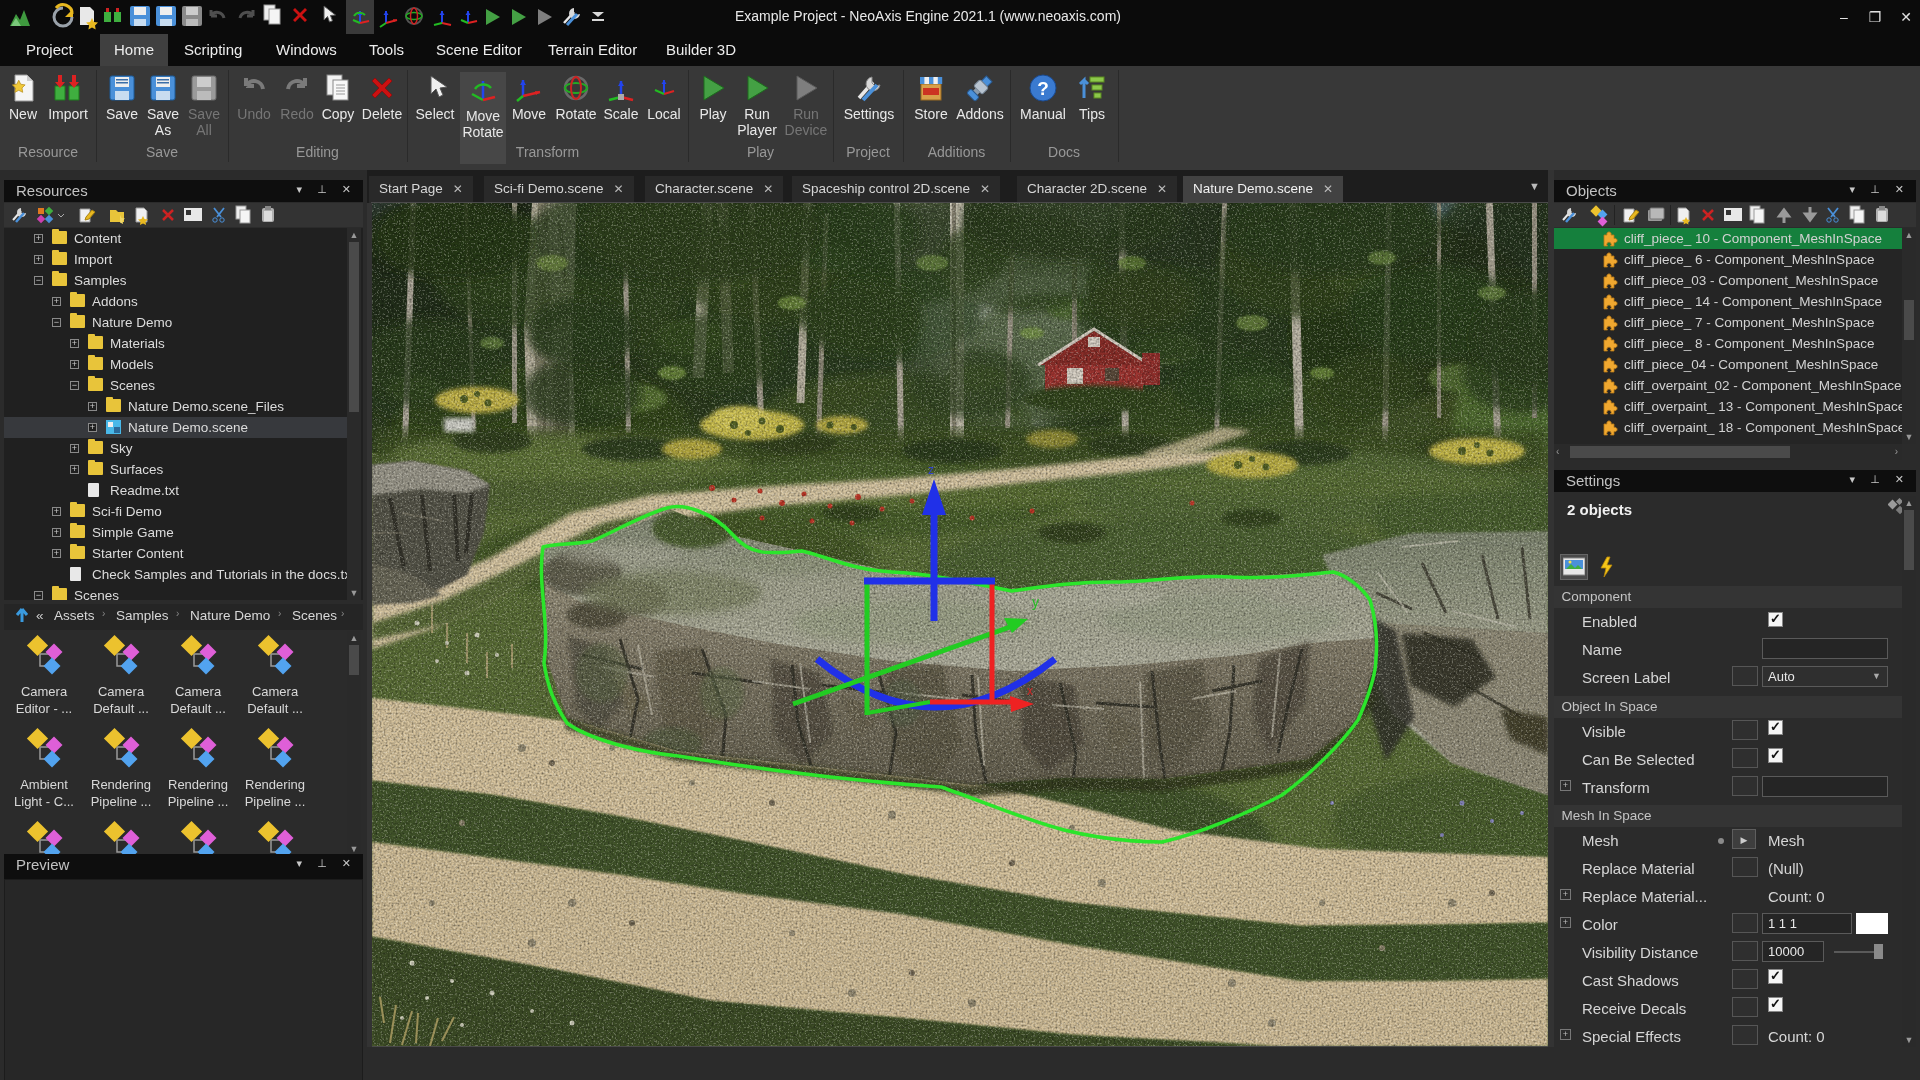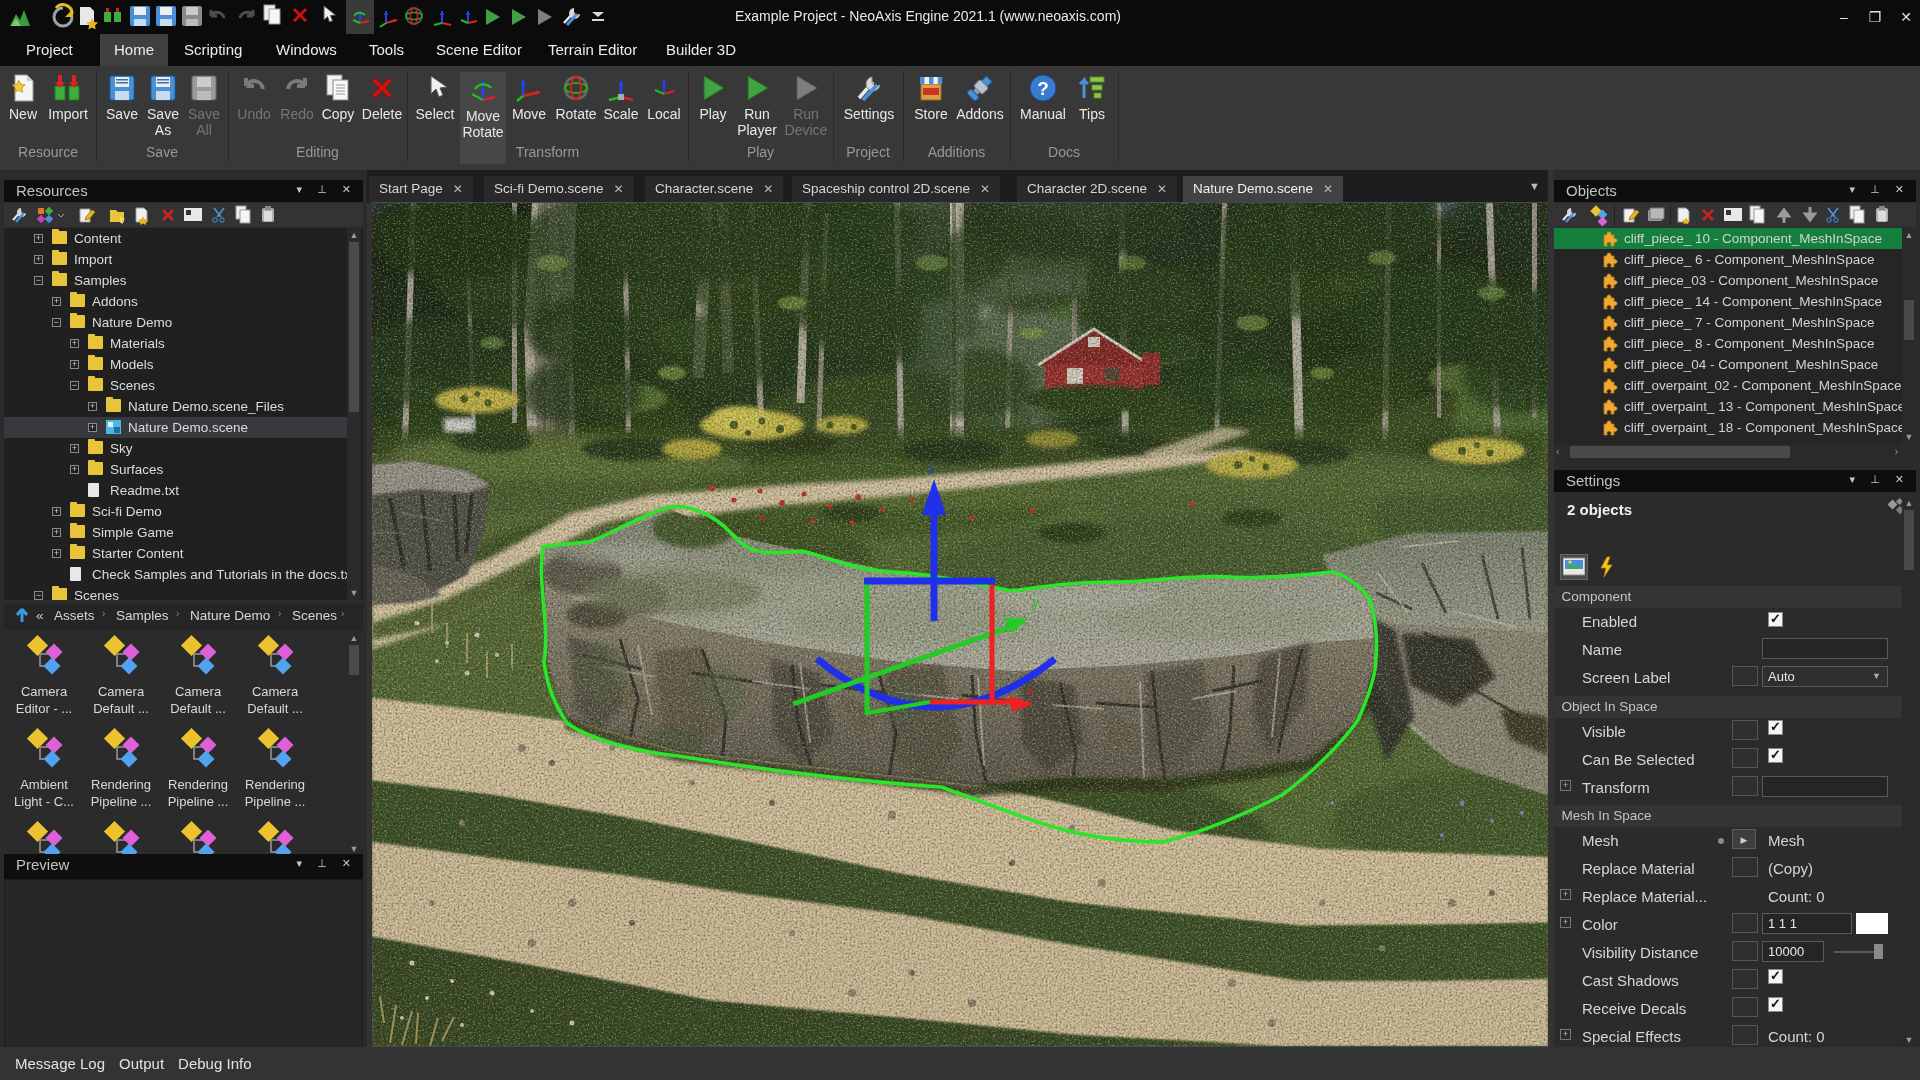--- a/index.html
+++ b/index.html
@@ -1293,21 +1293,21 @@
       <div class="slbl" style="top:309px;">Transform</div>
         <div class="sbox" style="left:178px;top:306px;"></div>
         <div class="sinput" style="left:208px;top:306px;width:126px;"></div>
       <div class="sect" style="top:335px;">&nbsp;&nbsp;Mesh In Space</div>
       <div class="slbl" style="top:362px;">Mesh</div>
         <div style="position:absolute;left:164px;top:368px;width:6px;height:6px;border-radius:3px;background:#8a8a8a;"></div>
         <div style="position:absolute;left:178px;top:359px;width:24px;height:20px;background:#3e3e3e;border:1px solid #5e5e5e;color:#ccc;font-size:9px;text-align:center;line-height:20px;">▶</div>
         <div class="slbl" style="left:214px;top:362px;">Mesh</div>
       <div class="slbl" style="top:390px;">Replace Material</div>
         <div class="sbox" style="left:178px;top:387px;"></div>
-        <div class="slbl" style="left:214px;top:390px;">(Copy)</div>
+        <div class="slbl" style="left:214px;top:390px;">(Null)</div>
       <div class="plus" style="left:6px;top:419px;">+</div>
       <div class="slbl" style="top:418px;">Replace Material...</div>
         <div class="slbl" style="left:214px;top:418px;">Count: 0</div>
       <div class="plus" style="left:6px;top:447px;">+</div>
       <div class="slbl" style="top:446px;">Color</div>
         <div class="sbox" style="left:178px;top:443px;"></div>
         <div class="sinput" style="left:208px;top:443px;width:90px;">1 1 1</div>
         <div style="position:absolute;left:302px;top:443px;width:32px;height:21px;background:#ffffff;"></div>
       <div class="slbl" style="top:474px;">Visibility Distance</div>
         <div class="sbox" style="left:178px;top:471px;"></div>
@@ -1327,14 +1327,13 @@
     </div>
     <div id="set-scroll">
         <div style="position:absolute;left:1px;top:2px;width:12px;color:#999;font-size:9px;text-align:center;">▲</div>
         <div style="position:absolute;left:2px;top:14px;width:10px;height:60px;background:#4a4a4a;"></div>
         <div style="position:absolute;left:1px;bottom:2px;width:12px;color:#999;font-size:9px;text-align:center;">▼</div>
       </div>
   </div>
 
   <div class="abs" style="left:367px; top:203px; width:5px; height:844px; background:#333333;"></div>
   <div class="abs" style="left:1548px; top:170px; width:6px; height:877px; background:#333333;"></div>
-  <div id="statusbar" class="abs"><span style="margin-left:15px;">Message Log</span><span>Output</span><span>Debug Info</span></div>
 </div>
 
 </body></html>

